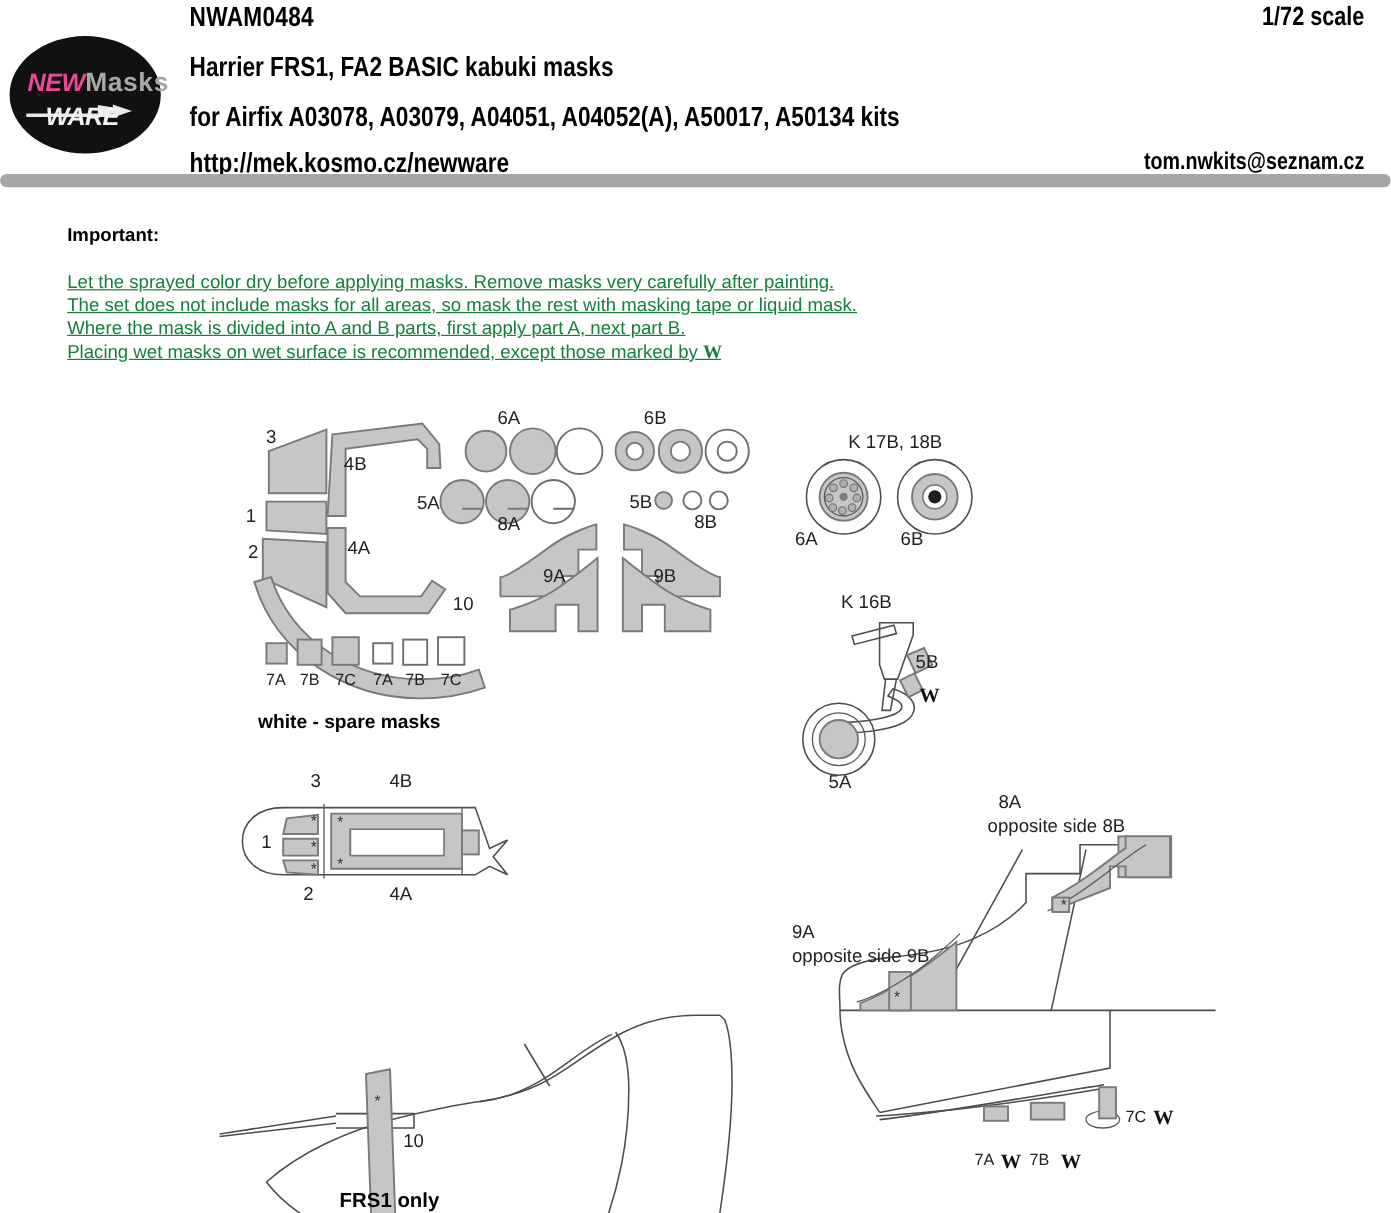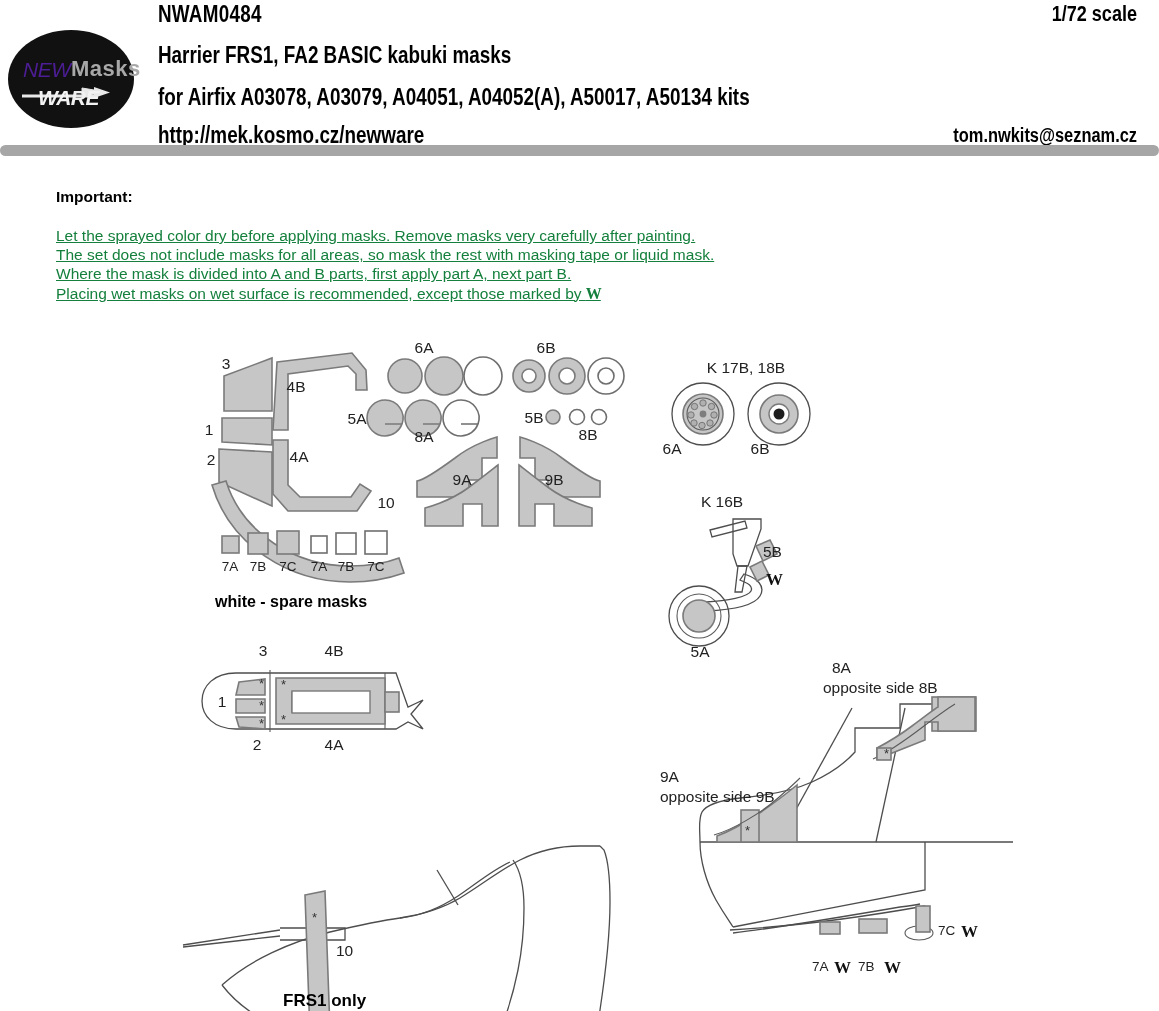--- a/index.html
+++ b/index.html
@@ -33,23 +33,23 @@
     left: 0; top: 0;
     width: 126px; height: 98px;
     background: #111111;
     border-radius: 50%;
   }
   #logo .lg-new {
     position: absolute;
     left: 15px; top: 28px;
     font-family: "Liberation Sans", sans-serif;
     font-style: italic;
-    font-weight: normal;
+    font-weight: bold;
     font-size: 21px;
-    color: #4c1d95;
+    color: #ec4899;
     letter-spacing: -0.5px;
   }
   #logo .lg-masks {
     position: absolute;
     left: 63px; top: 26px;
     font-family: "Liberation Sans", sans-serif;
     font-weight: bold;
     font-size: 22px;
     color: #a8a8a8;
     letter-spacing: 0.5px;

